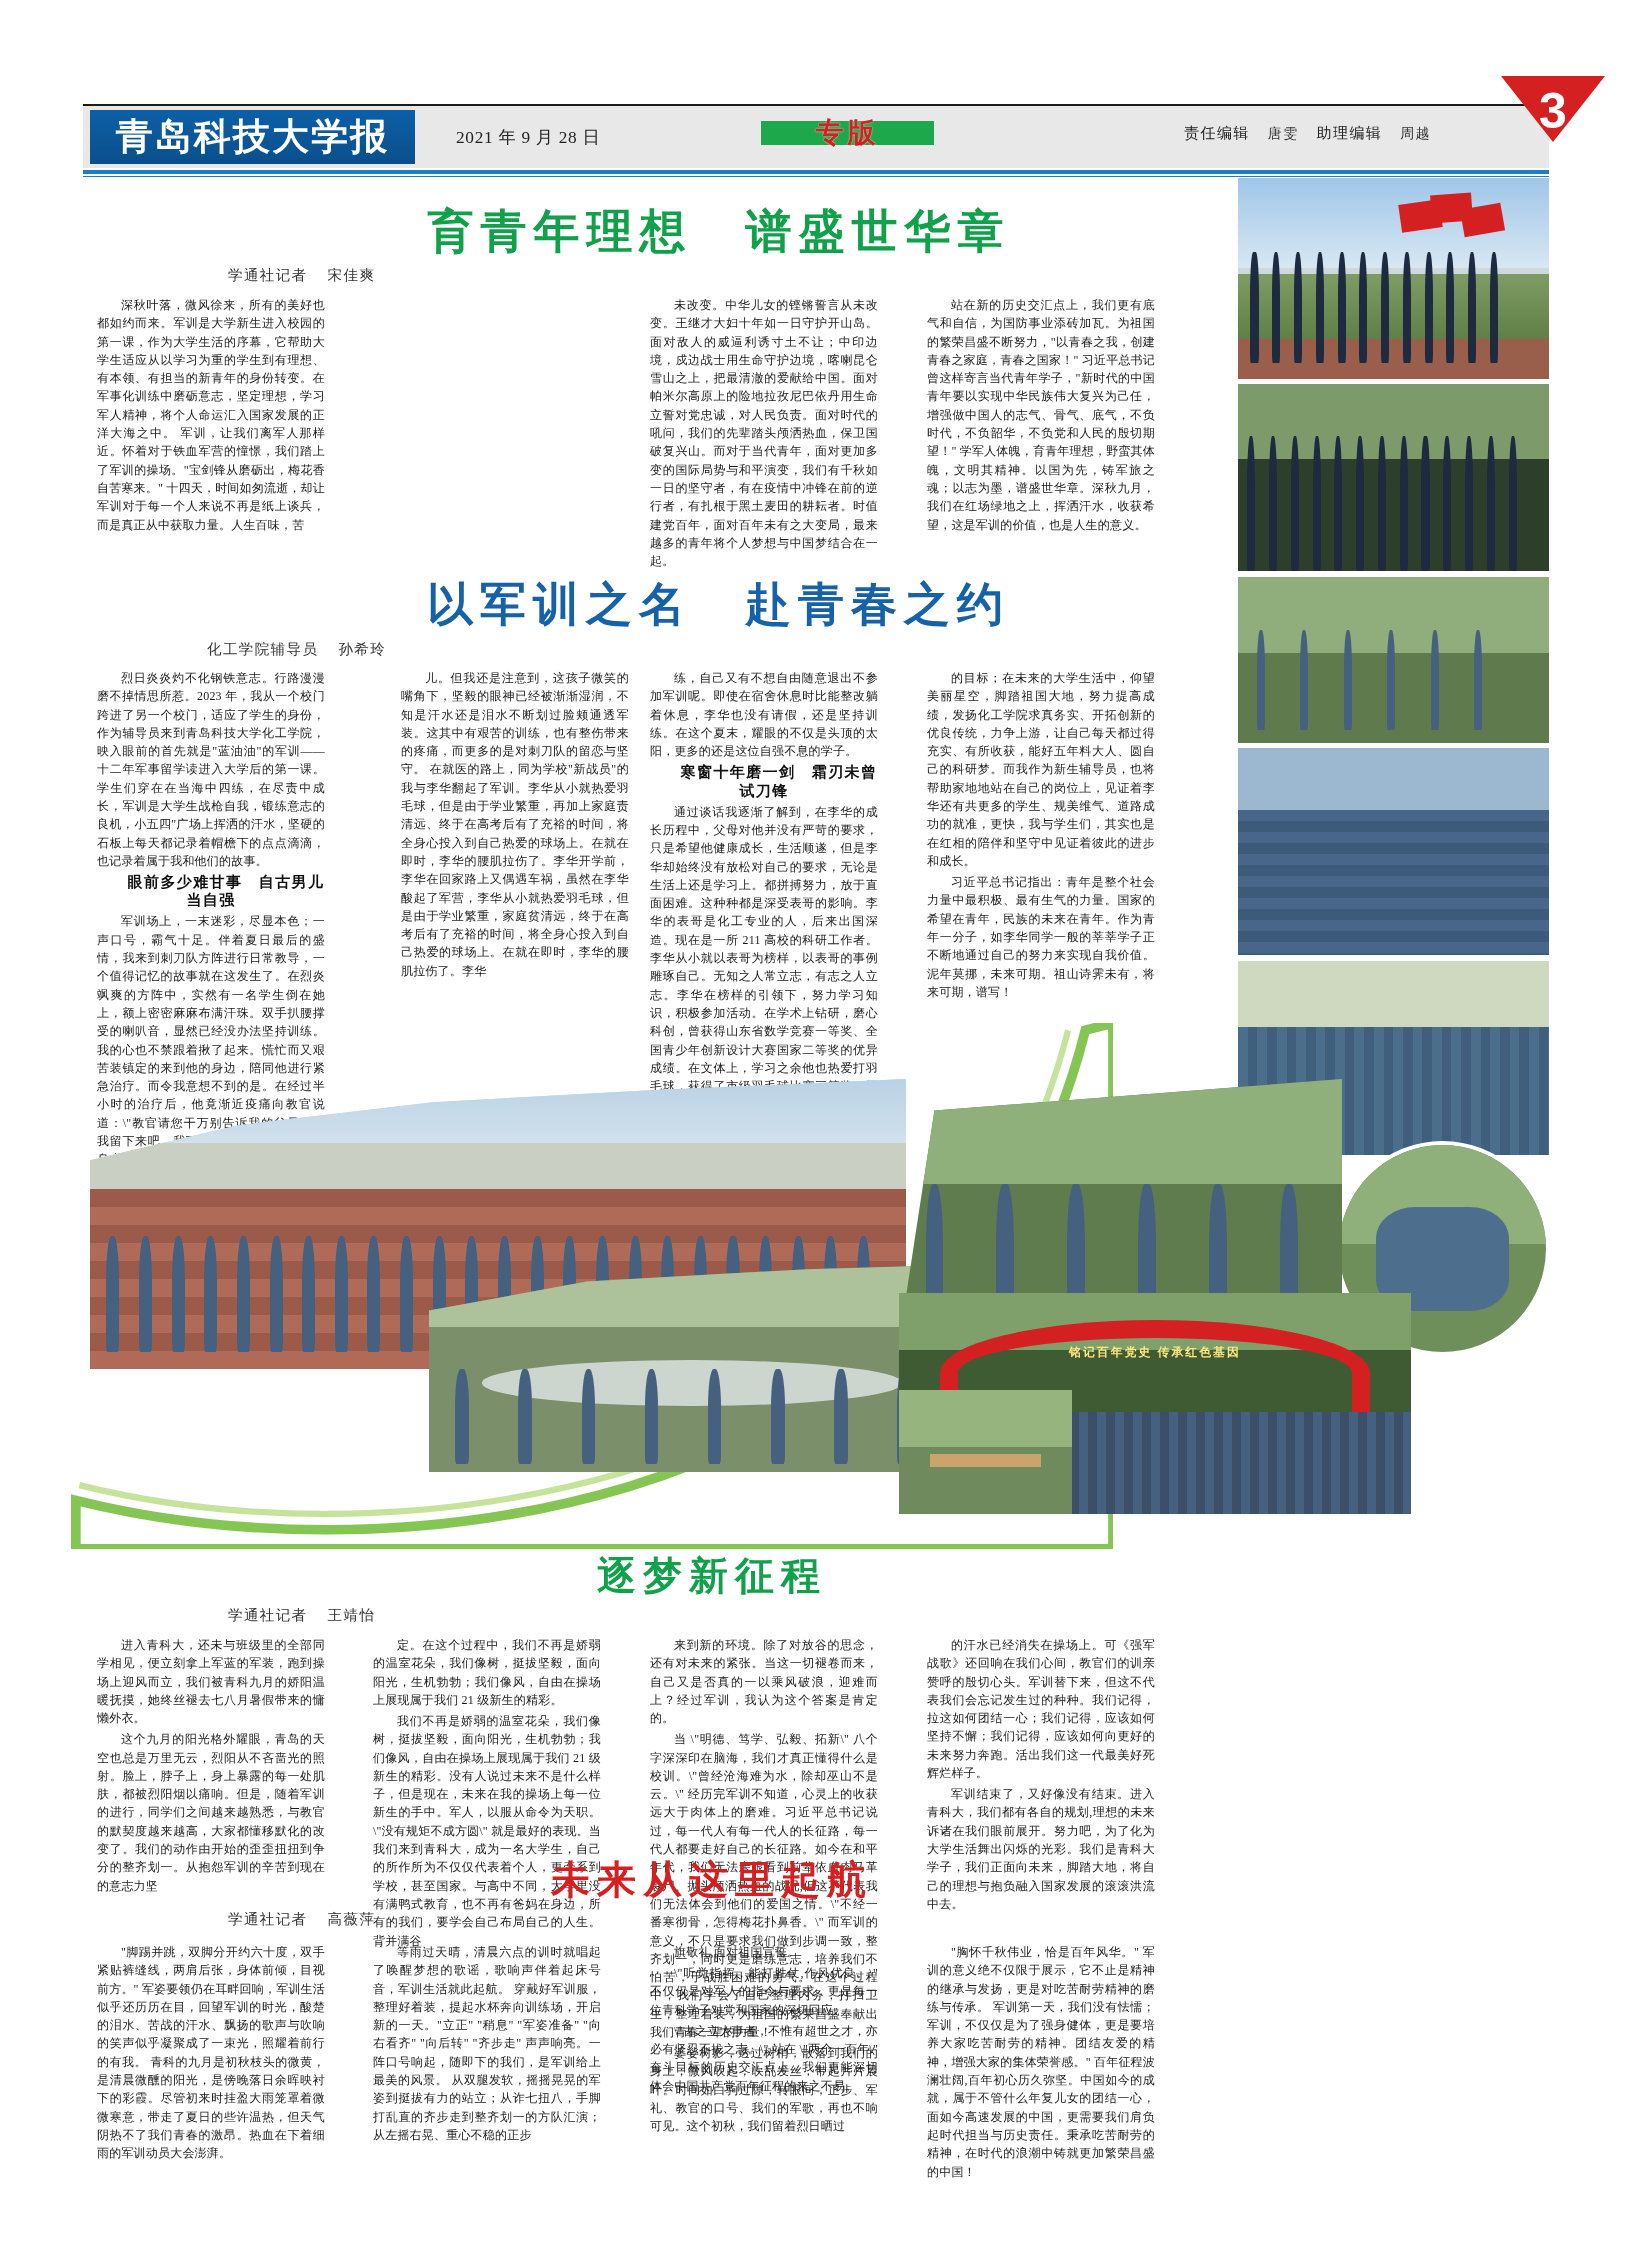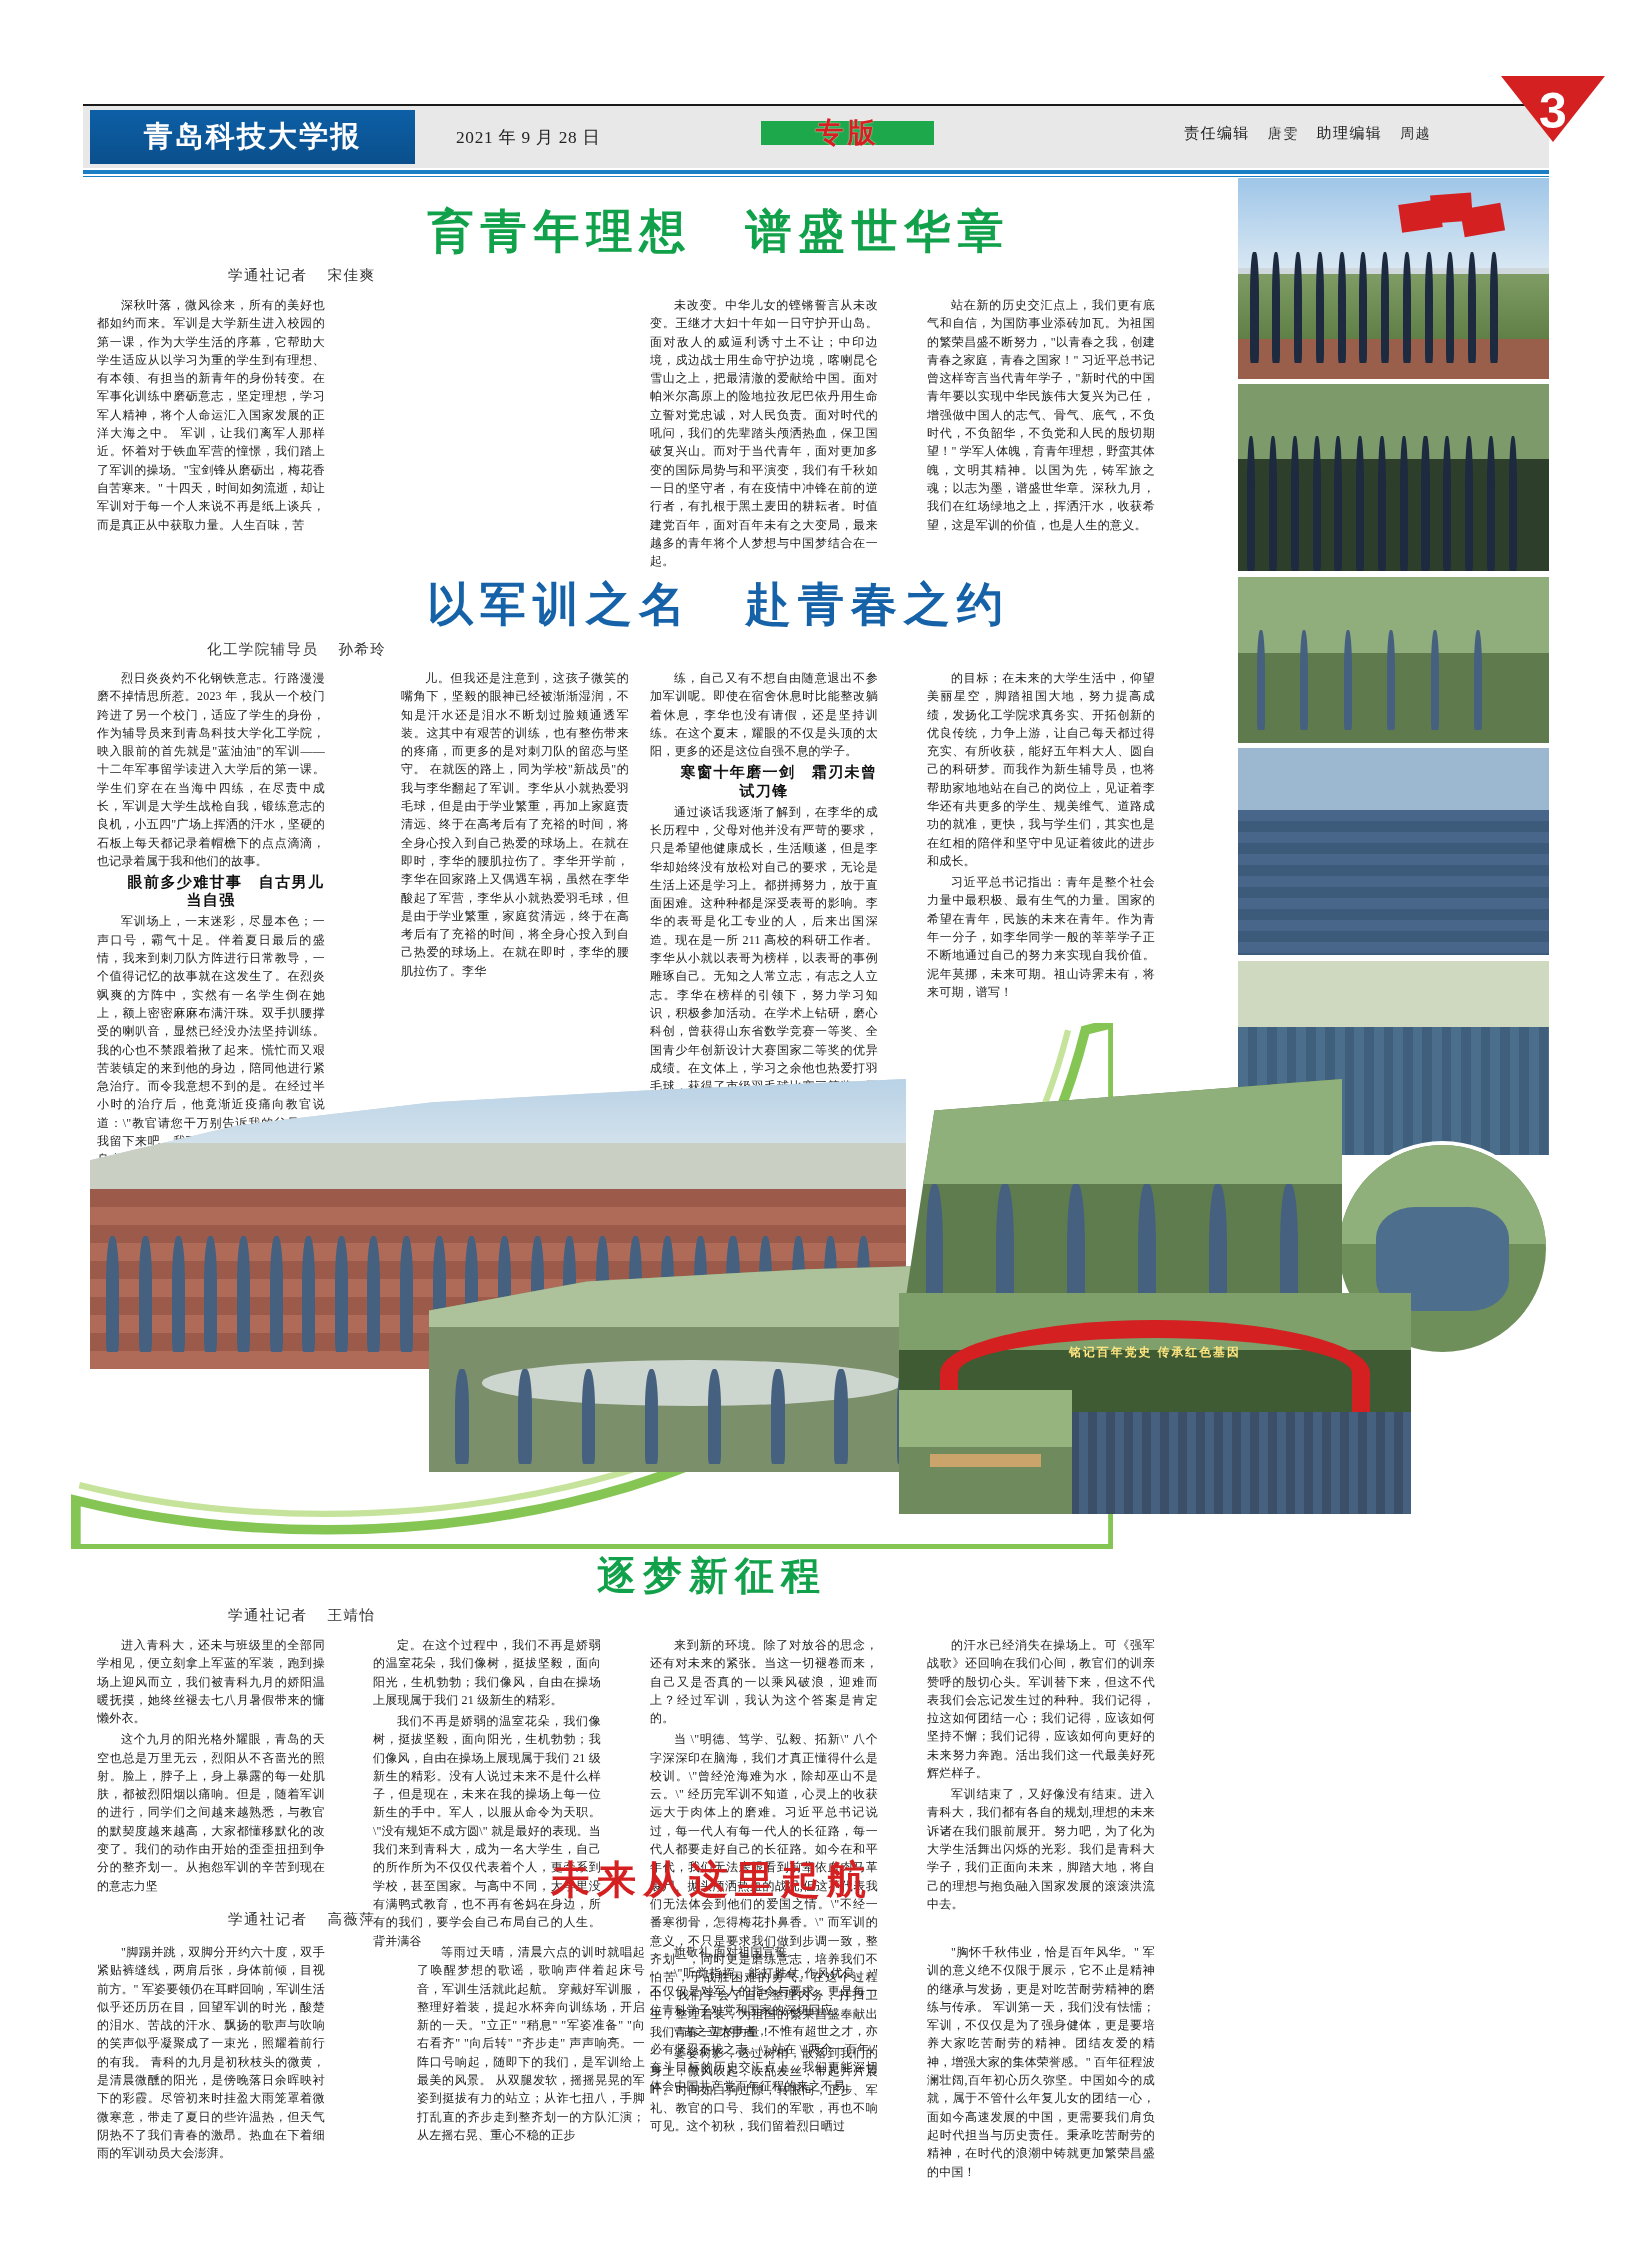--- a/index.html
+++ b/index.html
@@ -2,21 +2,21 @@
 <html style="font-size:11px"><head>
 <meta charset="utf-8">
 <style>
   html,body{margin:0;padding:0;background:#ffffff;}
   body{width:1633px;height:2261px;font-family:"Liberation Serif",serif;color:#111;}
   .page{position:relative;width:1633px;height:2261px;background:#fff;overflow:hidden;}
 
   
   .masthead{position:absolute;left:83px;top:104px;width:1466px;height:62px;background:#e8e8e8;border-top:2.1px solid #1a1a1a;display:flex;align-items:center;}
   .mh-logo{width:325px;height:54px;margin-left:7px;background:linear-gradient(180deg,#0d5fa6,#0a4f8c);display:flex;align-items:center;justify-content:center;}
-  .mh-logo span{color:#fff;font-size:29px;font-weight:bold;letter-spacing:2.1px;font-family:Liberation Mono, monospace;}
+  .mh-logo span{color:#fff;font-size:37px;font-weight:bold;letter-spacing:2.1px;font-family:Liberation Mono, monospace;}
   .mh-date{margin-left:41px;font-size:17.3px;color:#222;letter-spacing:0.7px;}
   .mh-special{position:absolute;left:678px;top:5.5px;width:173px;height:43px;display:flex;align-items:center;justify-content:center;}
   .mh-special .band{position:absolute;left:0;top:9.7px;width:173px;height:23.5px;background:#1ea84c;}
   .mh-special .txt{position:relative;font-size:28px;font-weight:bold;color:#d42020;letter-spacing:4.1px;text-shadow:0 0 1.4px #fff;}
   .mh-editors{position:absolute;right:118px;top:18px;font-size:15px;color:#222;letter-spacing:1.4px;display:flex;gap:18px;align-items:center;}
   .mh-editors .nm{font-size:14px;color:#333;}
   .pagenum{position:absolute;right:28px;top:76px;width:104px;height:83px;}
   .pagenum .tri{position:absolute;left:0;top:0;width:0;height:0;border-left:52px solid transparent;border-right:52px solid transparent;border-top:66px solid #d42020;}
   .pagenum .num{position:absolute;left:0;top:5.5px;width:104px;text-align:center;font-size:50px;font-weight:bold;color:#fff;font-family:"Liberation Sans",sans-serif;}
   .mh-rule{position:absolute;left:83px;top:170px;width:1466px;height:3.5px;background:#1a7fc4;}
@@ -302,21 +302,21 @@
   <div class="byline" style="left:228px;top:1910px;width:968px;">
     <span>学通社记者</span>
     &nbsp;&nbsp;
     <span>高薇萍</span>
   </div>
 
   <div class="col" style="left:97px;top:1943px;width:228px;height:277px;">
     <p>"脚踢并跳，双脚分开约六十度，双手紧贴裤缝线，两肩后张，身体前倾，目视前方。" 军姿要领仍在耳畔回响，军训生活似乎还历历在目，回望军训的时光，酸楚的泪水、苦战的汗水、飘扬的歌声与吹响的笑声似乎凝聚成了一束光，照耀着前行的有我。
 青科的九月是初秋枝头的微黄，是清晨微醺的阳光，是傍晚落日余晖映衬下的彩霞。尽管初来时挂盈大雨笼罩着微微寒意，带走了夏日的些许温热，但天气阴热不了我们青春的激昂。热血在下着细雨的军训动员大会澎湃。</p>
   </div>
-  <div class="col" style="left:373px;top:1943px;width:228px;height:277px;margin-left:44px;">
+  <div class="col" style="left:373px;top:1943px;width:228px;height:277px;">
     <p>等雨过天晴，清晨六点的训时就唱起了唤醒梦想的歌谣，歌响声伴着起床号音，军训生活就此起航。
 穿戴好军训服，整理好着装，提起水杯奔向训练场，开启新的一天。"立正" "稍息" "军姿准备" "向右看齐" "向后转" "齐步走" 声声响亮。一阵口号响起，随即下的我们，是军训给上最美的风景。
 从双腿发软，摇摇晃晃的军姿到挺拔有力的站立；从诈七扭八，手脚打乱直的齐步走到整齐划一的方队汇演；从左摇右晃、重心不稳的正步</p>
   </div>
   <div class="col" style="left:650px;top:1943px;width:228px;height:277px;">
     <p>旗敬礼,面对祖国宣誓。</p>
     <p>\"听觉指挥，能打胜仗,作风优良。\" 不仅仅是对军人的指令与要求，更是每一位青科学子对党和国家的深切回应。</p>
     <p>\"古之立大事者，不惟有超世之才，亦必有坚忍不拔之志。\" 站在 \"两个一百年\" 奋斗目标的历史交汇点上，我们更能深切体会中国共产党百年征程的来之不易。</p>
 
   </div>

